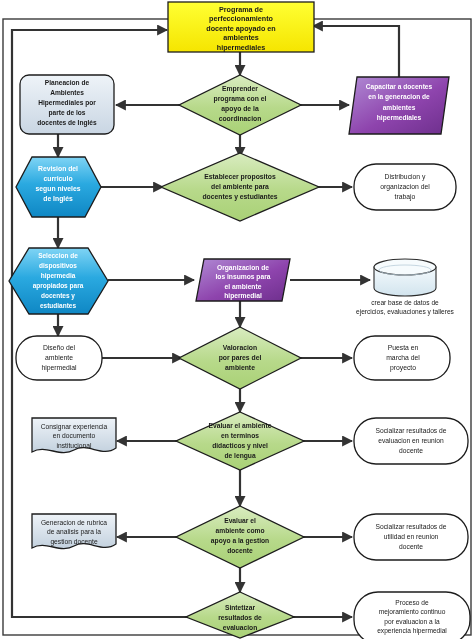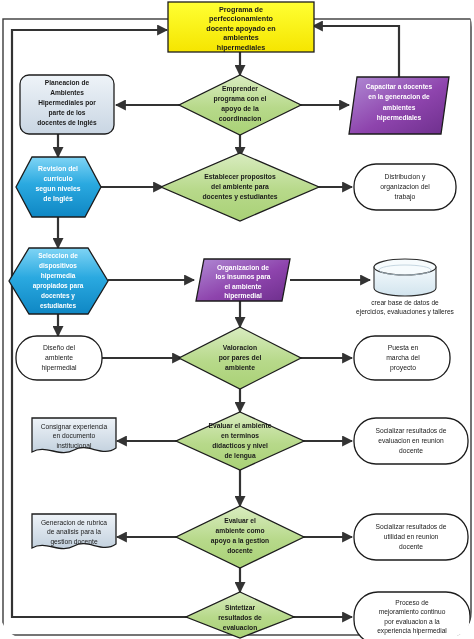--- a/index.html
+++ b/index.html
@@ -7,21 +7,20 @@
     padding: 0;
     background: #ffffff;
   }
   #canvas-wrap {
     position: relative;
     width: 472px;
     height: 639px;
     background: #ffffff;
     overflow: hidden;
     font-family: "Liberation Sans", sans-serif;
-    border-radius: 27px;
   }
   svg.flow {
     display: block;
     width: 474px;
     height: 639px;
   }
   text {
     font-family: "Liberation Sans", sans-serif;
     font-weight: bold;
     text-anchor: middle;

